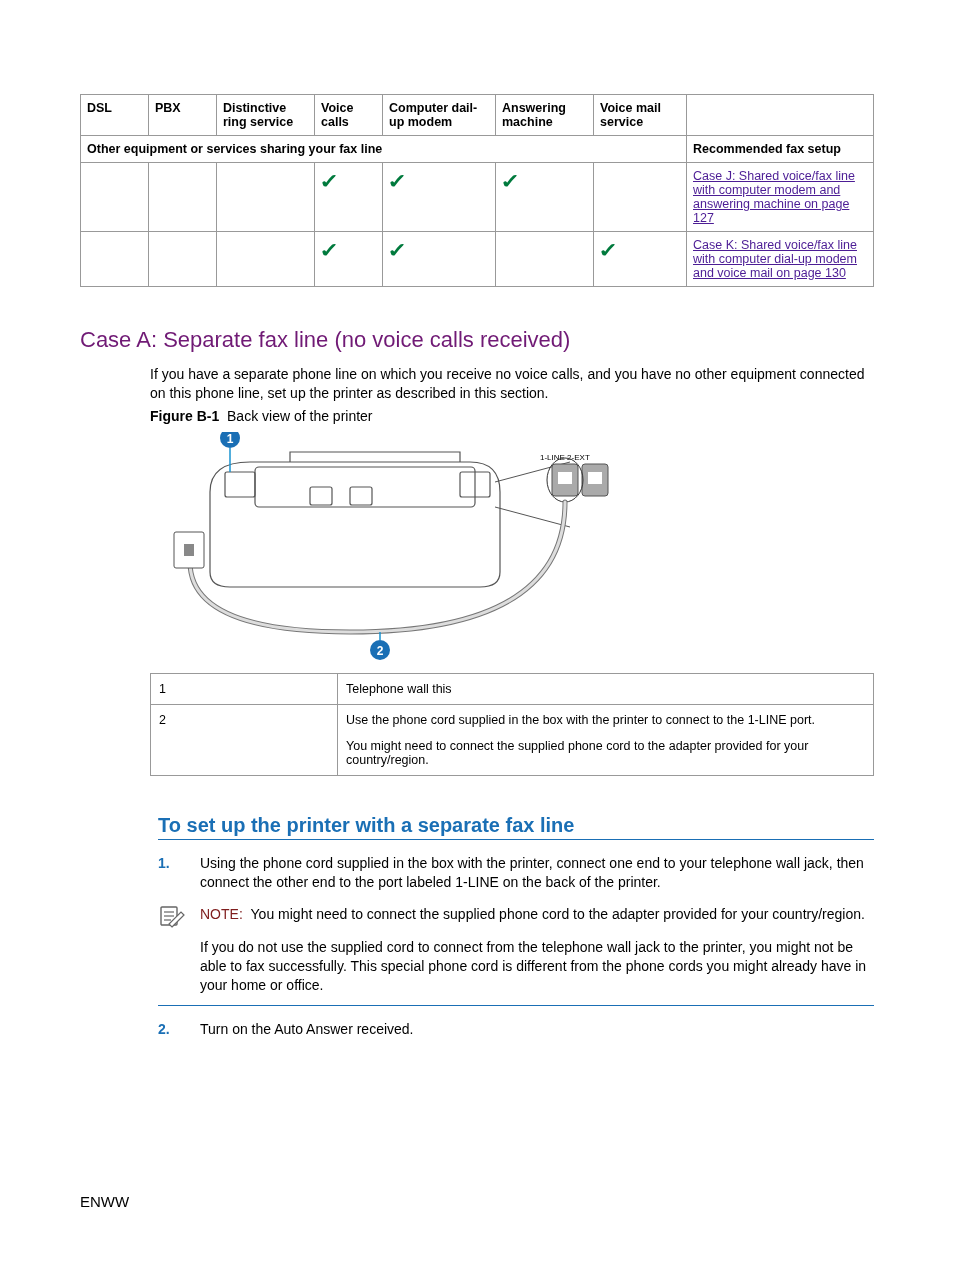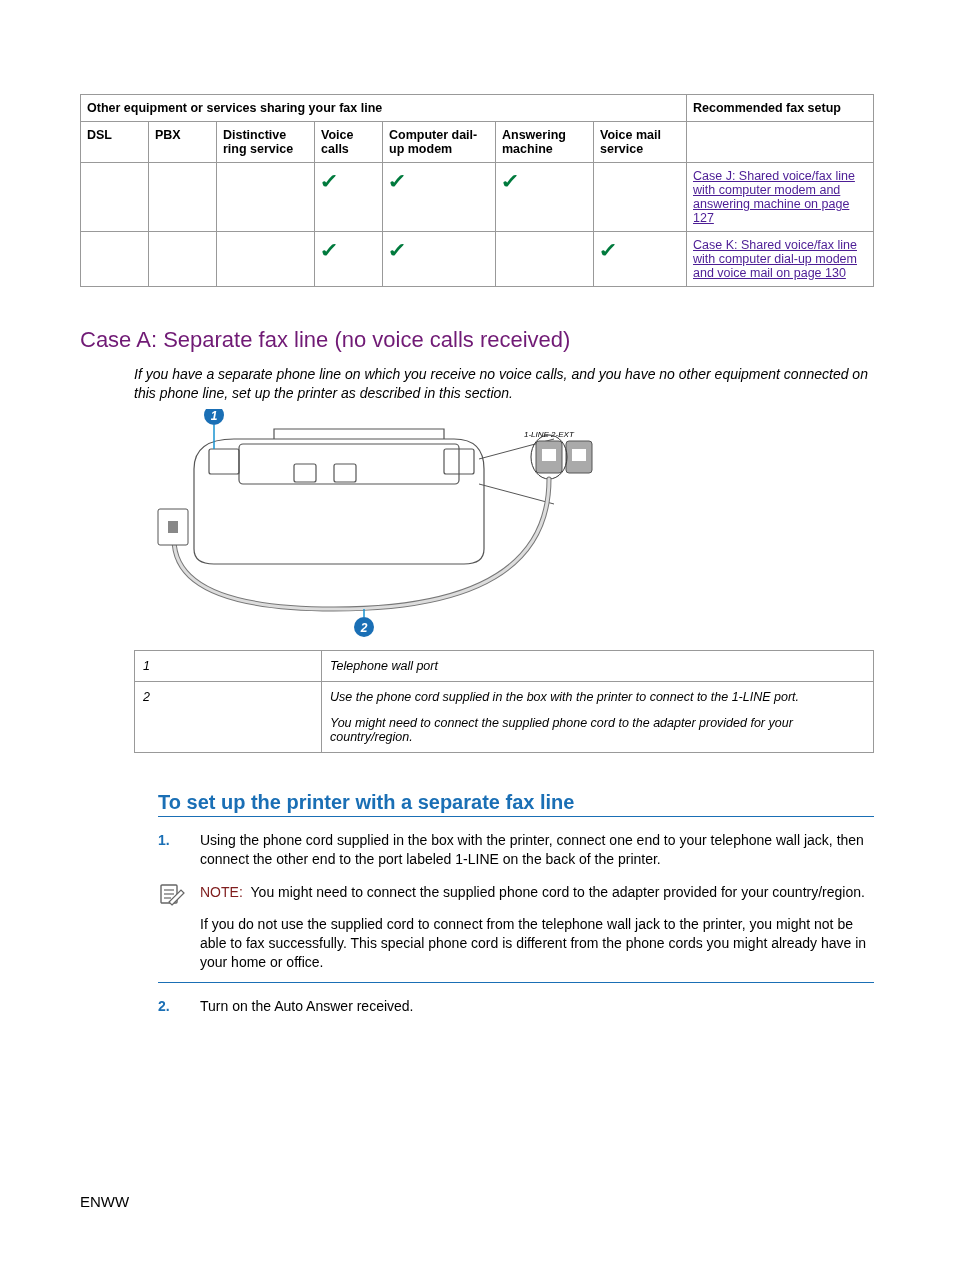--- a/index.html
+++ b/index.html
@@ -46,22 +46,21 @@
     text-decoration: underline;
     cursor: pointer;
   }
   h2.section {
     color: #701a75;
     font-size: 22px;
     font-weight: normal;
     margin: 40px 0 12px 0;
   }
   .body-indent {
-    margin-left: 54px;
-    font-style: italic;
+    margin-left: 70px;
   }
   .body-indent p {
     margin: 4px 0;
     line-height: 1.35;
   }
   .fig-caption {
     margin-top: 24px;
   }
   .fig-caption .fig-label {
     font-weight: bold;
@@ -150,33 +149,33 @@
   .callout-multi div + div { margin-top: 12px; }
 </style>
 </head>
 <body>
 
 <div class="page">
 
   <table class="table1">
     <tbody>
         <tr>
-      <th colspan="7" class="group-header" style="border-right:1px solid #999;">Other equipment or services sharing your fax line</th>
-      <th class="group-header">Recommended fax setup</th>
-    </tr>
-    <tr>
       <th class="col-header" style="width:55px">DSL</th>
       <th class="col-header" style="width:55px">PBX</th>
       <th class="col-header" style="width:85px">Distinctive ring service</th>
       <th class="col-header" style="width:55px">Voice calls</th>
       <th class="col-header" style="width:100px">Computer dail-up modem</th>
       <th class="col-header" style="width:85px">Answering machine</th>
       <th class="col-header" style="width:80px">Voice mail service</th>
       <th class="col-header"></th>
     </tr>
+    <tr>
+      <th colspan="7" class="group-header" style="border-right:1px solid #999;">Other equipment or services sharing your fax line</th>
+      <th class="group-header">Recommended fax setup</th>
+    </tr>
 
     <tr>
       <td></td>
           <td></td>
           <td></td>
       <td><span class="check">✓</span></td>
       <td><span class="check">✓</span></td>
       <td><span class="check">✓</span></td>
       <td></td>
       <td><span class="link-blue">Case J: Shared voice/fax line with computer modem and answering machine on page 127</span></td>
@@ -193,20 +192,24 @@
       <td><span class="link-blue">Case K: Shared voice/fax line with computer dial-up modem and voice mail on page 130</span></td>
     </tr>
   </tbody>
     </table>
 
   <h2 class="section">Case A: Separate fax line (no voice calls received)</h2>
 
   <div class="body-indent">
     <p>If you have a separate phone line on which you receive no voice calls, and you have no other equipment connected on this phone line, set up the printer as described in this section.</p>
 
+    <p class="fig-caption">
+      <span class="fig-label">Figure B-1</span>
+      &nbsp;<span>Back view of the printer</span>
+    </p>
 
     <div class="diagram">
       <svg width="480" height="230" viewBox="0 0 480 230">
 
         <g stroke="#555" stroke-width="1.2" fill="none">
 
           <path d="M 60 140 L 60 60 Q 60 30 100 30 L 320 30 Q 350 30 350 60 L 350 140 Q 350 155 330 155 L 80 155 Q 60 155 60 140 Z" fill="#fff"></path>
 
           <path d="M 140 30 L 140 20 L 310 20 L 310 30"></path>
 
@@ -246,21 +249,21 @@
         <circle cx="230" cy="218" r="10" fill="#1a6fb5"></circle>
         <text x="230" y="223" text-anchor="middle" font-size="12" font-weight="bold" fill="#fff">2</text>
         <line x1="230" y1="208" x2="230" y2="200" stroke="#1893d1" stroke-width="1.5"></line>
       </svg>
     </div>
 
     <table class="callout-table">
       <tbody>
           <tr>
         <td class="num">1</td>
-        <td>Telephone wall port</td>
+        <td>Telephone wall this</td>
       </tr>
       <tr>
         <td class="num">2</td>
         <td>
           <div class="callout-multi">
             <div>Use the phone cord supplied in the box with the printer to connect to the 1-LINE port.</div>
             <div>You might need to connect the supplied phone cord to the adapter provided for your country/region.</div>
           </div>
         </td>
       </tr>

